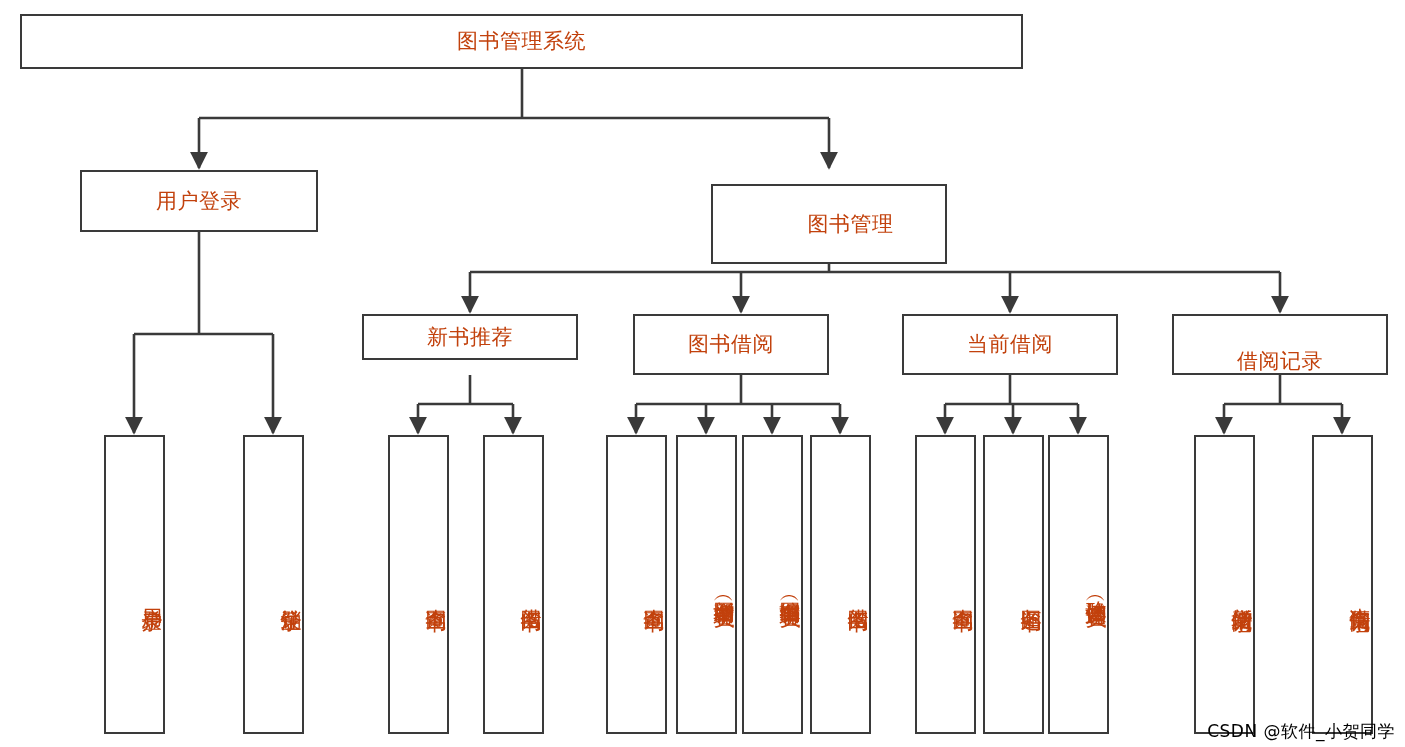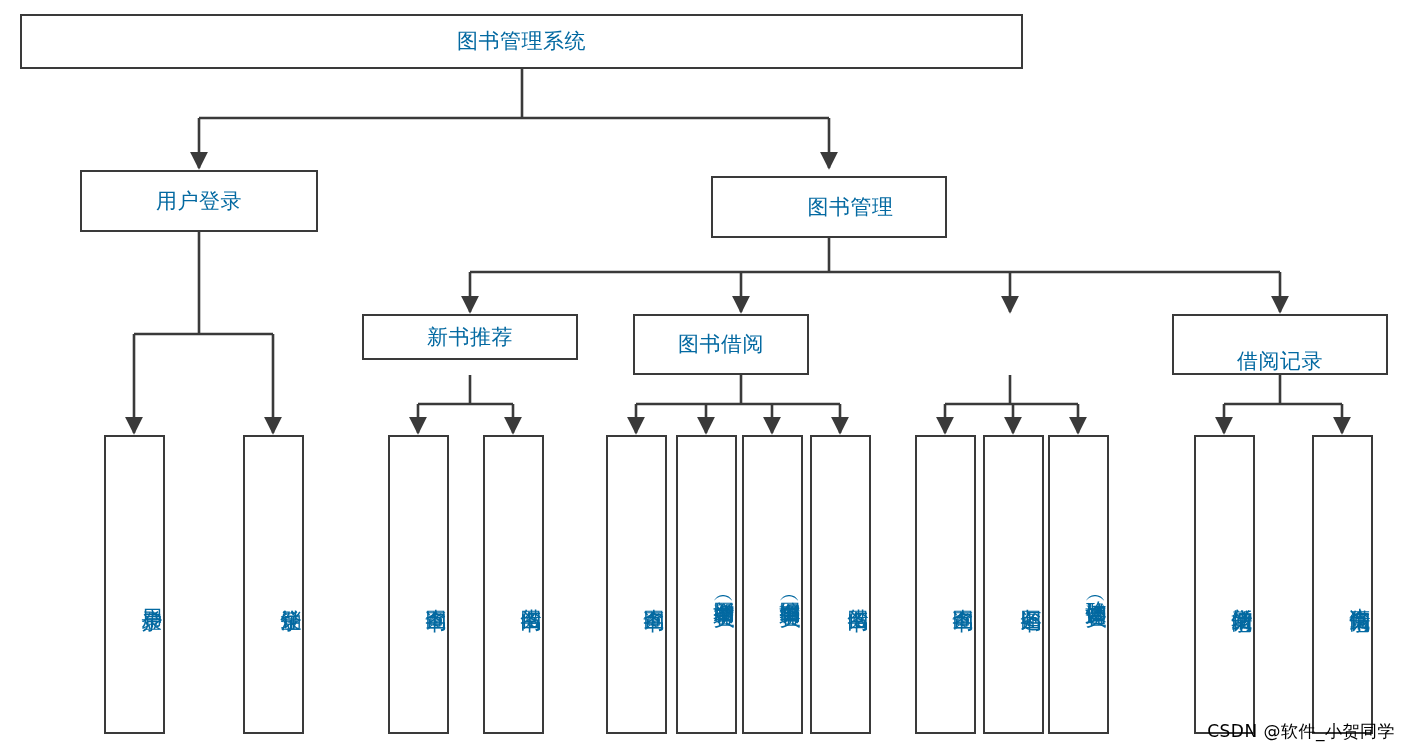--- a/index.html
+++ b/index.html
@@ -22,21 +22,21 @@
     left: 0;
     top: 0;
     width: 1405px;
     height: 747px;
   }
   .node {
     position: absolute;
     box-sizing: border-box;
     border: 2px solid #3a3a3a;
     background: #ffffff;
-    color: #0369a1;
+    color: #c2410c;
     display: flex;
     align-items: center;
     justify-content: center;
     text-align: center;
     line-height: 1.08;
   }
   .node.h {
     font-size: 21px;
     letter-spacing: 0.5px;
   }
@@ -126,29 +126,32 @@
     </g>
   </svg>
 
   <div class="node h" style="left:20px; top:14px; width:1003px; height:55px;">
     <span class="lbl">图书管理系统</span>
   </div>
 
   <div class="node h" style="left:80px; top:170px; width:238px; height:62px;">
     <span class="lbl">用户登录</span>
   </div>
-  <div class="node h" style="left:711px; top:176px; width:236px; height:62px;padding-left:43px;">
+  <div class="node h" style="left:711px; top:184px; width:236px; height:80px;padding-left:43px;">
     <span class="lbl">图书管理</span>
   </div>
 
   <div class="node h" style="left:362px; top:314px; width:216px; height:46px;">
     <span class="lbl">新书推荐</span>
   </div>
-  <div class="node h" style="left:633px; top:314px; width:176px; height:61px;font-family:Liberation Serif, serif;">
+  <div class="node h" style="left:633px; top:314px; width:196px; height:61px;font-family:Liberation Serif, serif;">
     <span class="lbl">图书借阅</span>
+  </div>
+  <div class="node h" style="left:902px; top:314px; width:216px; height:61px;">
+    <span class="lbl">当前借阅</span>
   </div>
   <div class="node h" style="left:1172px; top:314px; width:216px; height:61px;align-items:flex-end;">
     <span class="lbl">借阅记录</span>
   </div>
 
   <div class="node v" style="left:104px; top:435px; width:61px; height:299px;">
     <span class="lbl">用户登录</span>
   </div>
   <div class="node v" style="left:243px; top:435px; width:61px; height:299px;">
     <span class="lbl">注销登录</span>

